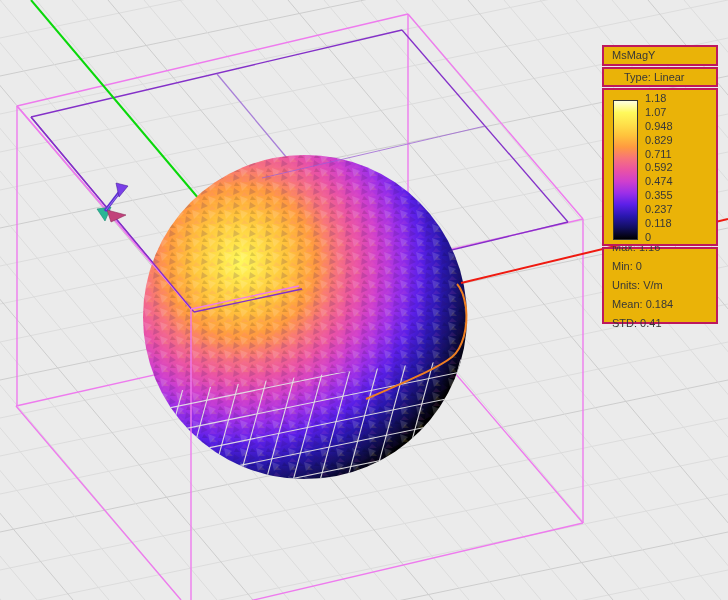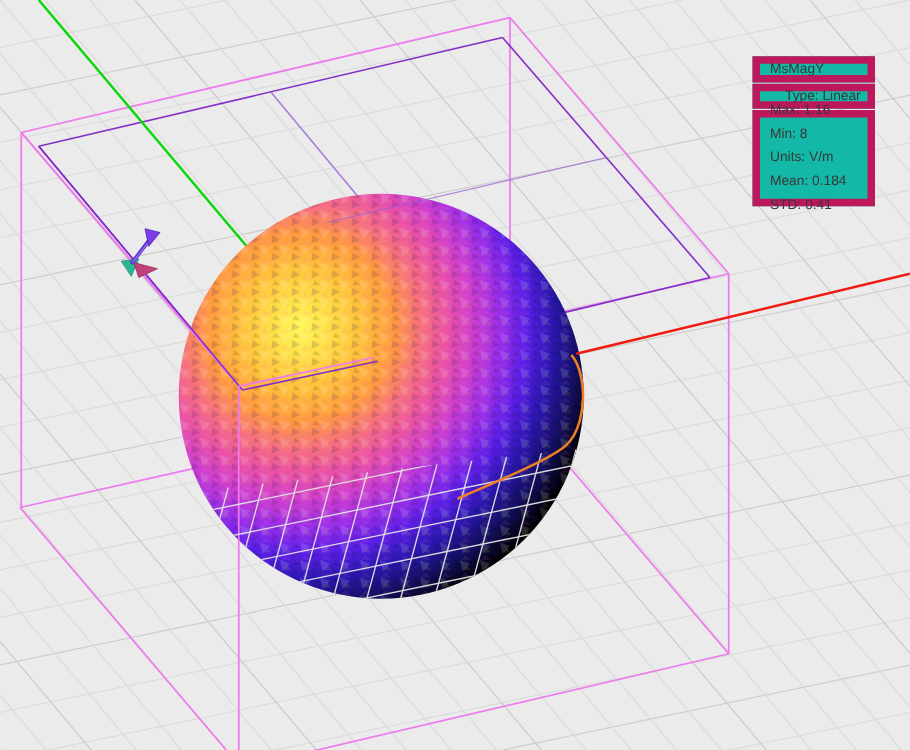--- a/index.html
+++ b/index.html
@@ -2,21 +2,21 @@
 <html><head>
 <meta charset="utf-8">
 <style>
   html,body{margin:0;padding:0;background:#fff;}
   .stage{position:relative;width:728px;height:600px;overflow:hidden;background:#ebebeb;
          font-family:"Liberation Sans",sans-serif;}
   .stage svg{position:absolute;left:0;top:0;}
   
   .legend{position:absolute;left:602px;top:45px;width:118px;color:#383838;
           font:11px/1 "Liberation Sans",sans-serif;}
-  .lbox{background:#14b8a6;border:6px solid #be185d;box-sizing:border-box;width:98px;margin-bottom:1px;}
+  .lbox{background:#eab308;border:2px solid #be185d;box-sizing:border-box;width:116px;margin-bottom:1px;}
   .lbox.title{height:21px;display:flex;align-items:center;padding-left:8px;}
   .lbox.type{height:20px;display:flex;align-items:center;padding-left:20px;}
   .lbox.cbar{height:158px;position:relative;}
   .bar{position:absolute;left:9px;top:10px;width:23px;height:138px;border:1px solid #333;}
   .ticks{position:absolute;left:41px;top:3px;height:150px;display:flex;flex-direction:column;
          justify-content:space-between;}
   .ticks div{height:11px;line-height:11px;}
   .lbox.stats{height:77px;display:flex;flex-direction:column;justify-content:center;
               gap:8px;padding-left:8px;}
   .lbox.stats div{height:11px;line-height:11px;}
@@ -196,22 +196,38 @@
   </g>
 </svg>
 
 <div class="legend">
   <div class="lbox title">
     <span>MsMagY</span>
   </div>
   <div class="lbox type">
     <span>Type: Linear</span>
   </div>
+  <div class="lbox cbar">
+    <div class="bar" id="cbarGradient" style="background: linear-gradient(rgb(255, 255, 224), rgb(255, 249, 92), rgb(255, 225, 74), rgb(255, 195, 60), rgb(255, 155, 64), rgb(247, 115, 123), rgb(234, 83, 164), rgb(207, 63, 205), rgb(156, 47, 232), rgb(91, 31, 232), rgb(42, 23, 176), rgb(18, 15, 96), rgb(0, 0, 0));"></div>
+    <div class="ticks">
+          <div>1.18</div>
+          <div>1.07</div>
+          <div>0.948</div>
+          <div>0.829</div>
+          <div>0.711</div>
+          <div>0.592</div>
+          <div>0.474</div>
+          <div>0.355</div>
+          <div>0.237</div>
+          <div>0.118</div>
+          <div>0</div>
+        </div>
+  </div>
   <div class="lbox stats">
         <div>Max: 1.16</div>
-        <div>Min: 8</div>
+        <div>Min: 0</div>
         <div>Units: V/m</div>
         <div>Mean: 0.184</div>
         <div>STD: 0.41</div>
       </div>
 </div>
 
 </div>
 
 </body></html>

